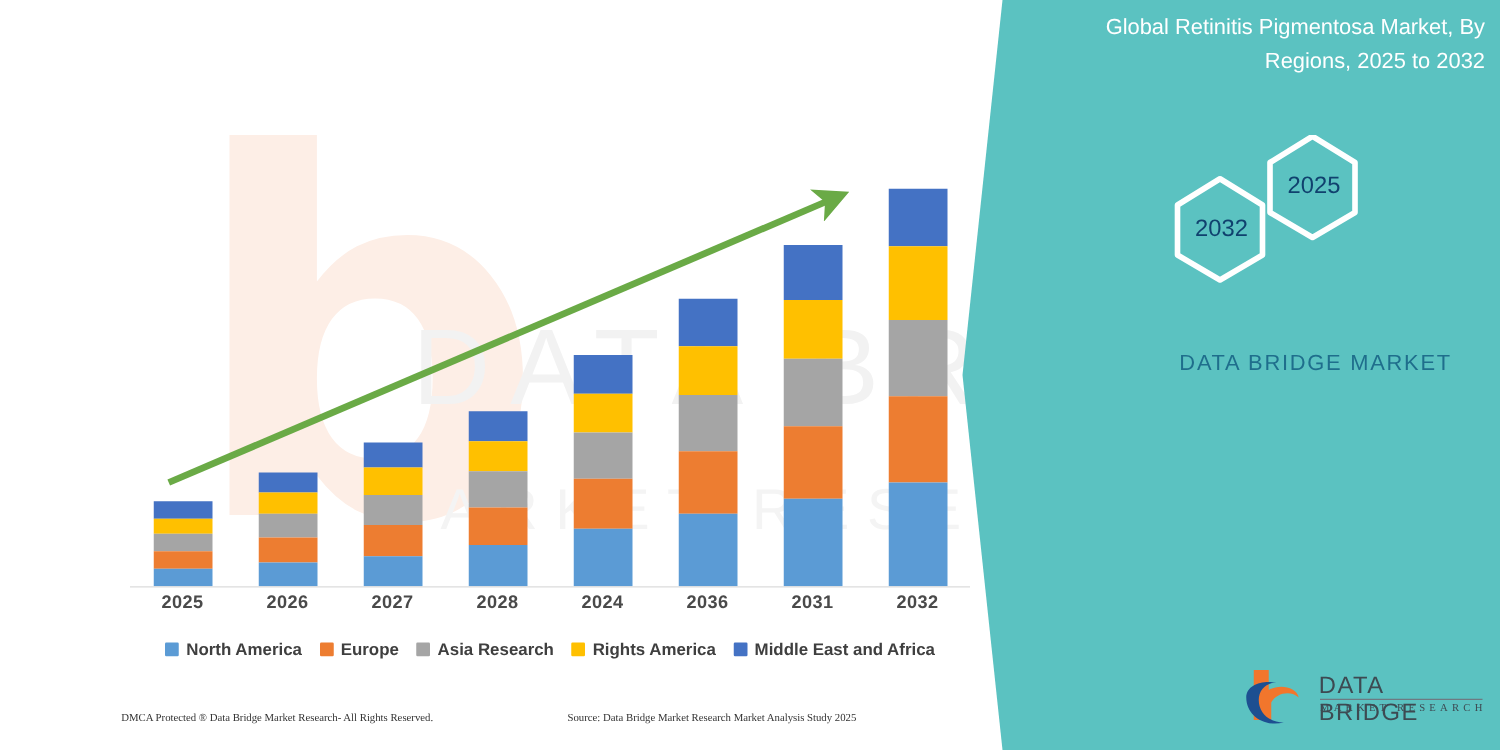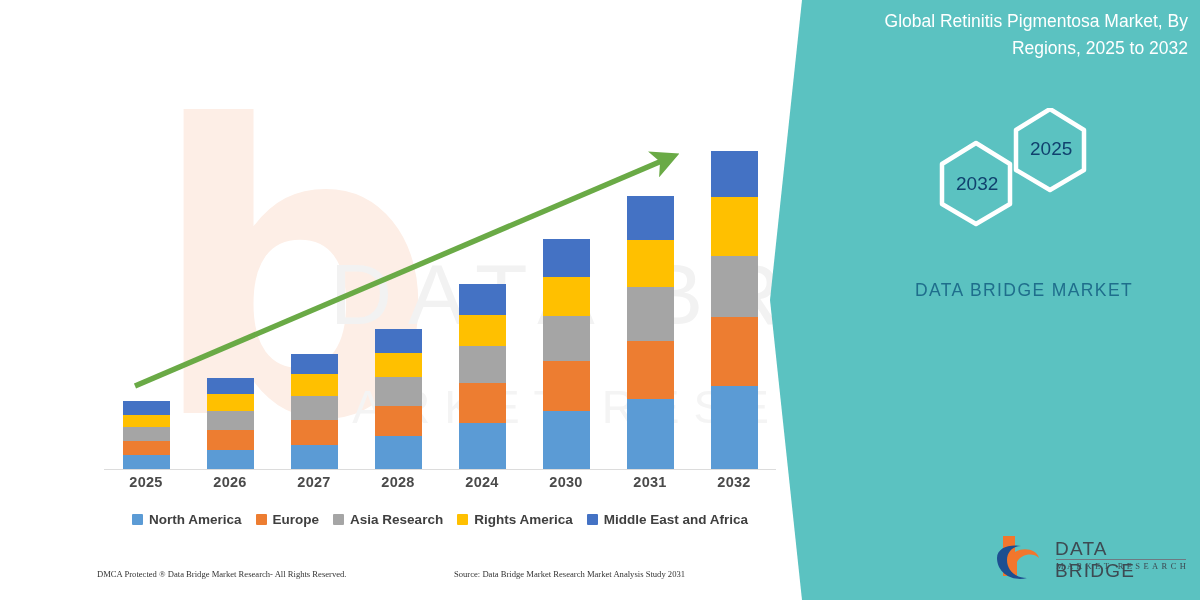--- a/index.html
+++ b/index.html
@@ -67,21 +67,21 @@
   .rt-title{
     position:absolute;left:820px;top:8px;width:368px;
     text-align:right;color:#ffffff;font-size:17.5px;line-height:27px;font-weight:400;
   }
   .hexwrap{position:absolute;left:920px;top:108px;width:200px;height:120px;}
   .hex-label{
     position:absolute;color:#10416e;font-size:19px;font-weight:400;
     font-family:"Liberation Sans",sans-serif;
   }
   .brand{
-    position:absolute;left:915px;top:276px;width:275px;
+    position:absolute;left:915px;top:276px;width:275px;text-align:center;
     color:#1f6e8c;font-size:17.5px;line-height:28px;letter-spacing:1.4px;font-weight:400;
   }
   .logo{position:absolute;left:993px;top:534px;width:200px;height:52px;}
   .logo-t1{position:absolute;left:62px;top:4px;font-size:19px;letter-spacing:1.2px;color:#3d4a52;font-weight:400;}
   .logo-t2{position:absolute;left:63px;top:27px;font-size:8.5px;letter-spacing:3.4px;color:#3d4a52;font-family:"Liberation Serif",serif;}
   .logo-rule{position:absolute;left:63px;top:25px;width:130px;height:1px;background:#6d7a82;}
 </style>
 </head>
 <body>
 
@@ -178,21 +178,21 @@
     </defs>
     <line x1="31" y1="246" x2="560" y2="20" stroke="#6aaa46" stroke-width="5.4" marker-end="url(#ah)" stroke-linecap="butt"></line>
   </svg>
 
   <div class="xlabels" id="xlabels">
       <div class="xlabel">2025</div>
       <div class="xlabel">2026</div>
       <div class="xlabel">2027</div>
       <div class="xlabel">2028</div>
       <div class="xlabel">2024</div>
-      <div class="xlabel">2030</div>
+      <div class="xlabel">2036</div>
       <div class="xlabel">2031</div>
       <div class="xlabel">2032</div>
     </div>
 
   <div class="legend" id="legend">
       <div class="leg-item">
         <span class="leg-sw" style="background: rgb(91, 155, 213);"></span>
         <span class="leg-txt">North America</span>
       </div>
       <div class="leg-item">
@@ -208,21 +208,21 @@
         <span class="leg-txt">Rights America</span>
       </div>
       <div class="leg-item">
         <span class="leg-sw" style="background: rgb(68, 114, 196);"></span>
         <span class="leg-txt">Middle East and Africa</span>
       </div>
     </div>
 
   <div class="footer">
     <div class="foot-l">DMCA Protected ® Data Bridge Market Research- All Rights Reserved.</div>
-    <div class="foot-r">Source: Data Bridge Market Research  Market Analysis Study 2031</div>
+    <div class="foot-r">Source: Data Bridge Market Research  Market Analysis Study 2025</div>
   </div>
 
   <svg id="teal" viewBox="0 0 1200 600">
     <path d="M802,0 L1200,0 L1200,600 L802,600 L770,300 Z" fill="#5bc2c1"></path>
   </svg>
 
   <div class="rt-title">Global Retinitis Pigmentosa Market, By Regions, 2025 to 2032</div>
 
   <div class="hexwrap">
     <svg viewBox="0 0 200 120" width="200" height="120">

